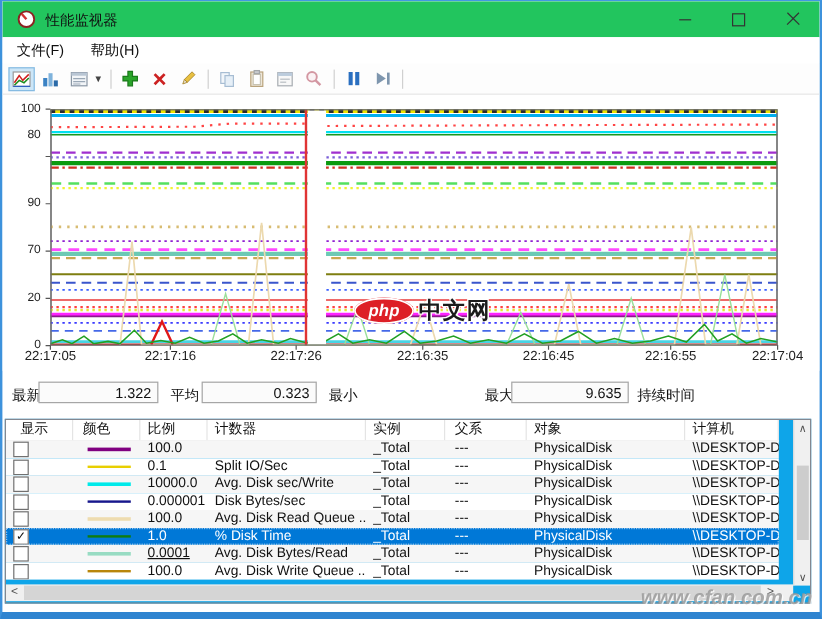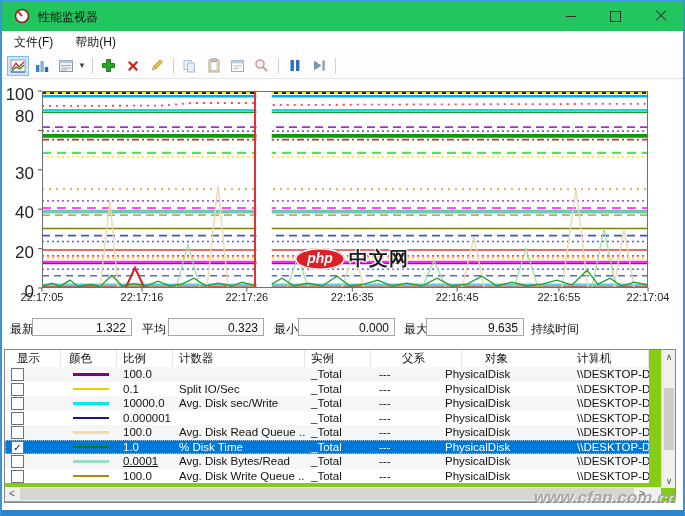--- a/index.html
+++ b/index.html
@@ -22,28 +22,28 @@
   
   .toolbar{position:absolute;left:0;top:52px;width:100%;height:26px;background:#fdfdfd;border-bottom:1px solid #e3e3e3;display:flex;align-items:center;padding-left:4px;box-sizing:border-box;}
   .tbtn{width:22px;height:20px;display:flex;align-items:center;justify-content:center;margin:0 1px;border:1px solid transparent;box-sizing:border-box;}
   .tbtn.selected{background:#cde6f7;border:1px solid #86bbe2;}
   .tbtn.dim{opacity:.68;}
   .tsep{width:1px;height:16px;background:#d0d0d0;margin:0 4px;}
   .caret{font-size:8px;color:#444;margin:0 2px 0 0;}
   
   .chart-panel{position:absolute;left:0;top:78px;width:100%;height:230px;background:#fff;}
   #chart-svg{position:absolute;left:34px;top:8px;}
-  .ylab{position:absolute;width:30px;text-align:right;font-size:17px;color:#222;}
+  .ylab{position:absolute;width:30px;text-align:right;font-size:10px;color:#222;}
   .xlab{position:absolute;top:212px;transform:translateX(-50%);font-size:11px;color:#222;white-space:nowrap;}
   
   .stats{position:absolute;left:0;top:316px;width:100%;height:24px;}
   .stat-label{position:absolute;top:4px;font-size:12px;color:#111;white-space:nowrap;}
   .stat-box{position:absolute;top:1px;height:18px;border:1px solid #a6a6a6;background:#fbfbfb;font-size:12px;color:#111;text-align:right;line-height:18px;padding-right:5px;box-sizing:border-box;}
   
-  .ctable{position:absolute;left:2px;top:348px;width:672px;height:154px;border:1px solid #828790;background:#84cc16;box-sizing:border-box;}
+  .ctable{position:absolute;left:2px;top:348px;width:672px;height:154px;border:1px solid #828790;background:#0ea5e9;box-sizing:border-box;}
   .thead{position:absolute;left:0;top:0;width:644px;height:17px;background:#fff;border-bottom:1px solid #e0e0e0;}
   .hcell{position:absolute;top:0;height:17px;font-size:11.5px;color:#111;line-height:17px;border-right:1px solid #e4e4e4;box-sizing:border-box;overflow:hidden;white-space:nowrap;}
   .tbody{position:absolute;left:0;top:17px;width:644px;}
   .trow{position:relative;height:14.5px;background:#fff;}
   .trow.alt{background:#f6f6f6;}
   .trow.sel{background:#0078d7;outline:1px dotted #9cc8ee;outline-offset:-1px;}
   .trow.sel .cell{color:#fff;}
   .cell{position:absolute;top:0;height:14.5px;font-size:11.5px;color:#111;line-height:14px;overflow:hidden;white-space:nowrap;box-sizing:border-box;}
   .cb{position:absolute;left:6px;top:1px;width:11px;height:11px;border:1px solid #707070;background:#fff;font-size:10px;line-height:11px;text-align:center;color:#111;}
   .swatch{position:absolute;left:12px;top:6px;width:36px;height:2.5px;}
@@ -238,22 +238,22 @@
           <line x1="316.3" x2="316.3" y1="200.5" y2="204.5"></line>
           <line x1="421.1" x2="421.1" y1="200.5" y2="204.5"></line>
           <line x1="522.9" x2="522.9" y1="200.5" y2="204.5"></line>
           <line x1="612.0" x2="612.0" y1="200.5" y2="204.5"></line>
         </g>
       <rect x="6.5" y="4.5" width="605" height="196" fill="none" stroke="#707070"></rect>
     </svg>
     <div id="ylabels">
         <span class="ylab" style="left: 2px; top: 6px;">100</span>
         <span class="ylab" style="left: 2px; top: 28px;">80</span>
-        <span class="ylab" style="left: 2px; top: 84.8px;">30</span>
-        <span class="ylab" style="left: 2px; top: 124.2px;">40</span>
+        <span class="ylab" style="left: 2px; top: 84.8px;">90</span>
+        <span class="ylab" style="left: 2px; top: 124.2px;">70</span>
         <span class="ylab" style="left: 2px; top: 163.6px;">20</span>
         <span class="ylab" style="left: 2px; top: 203px;">0</span>
       </div>
     <div id="xlabels">
         <span class="xlab" style="left: 40px;">22:17:05</span>
         <span class="xlab" style="left: 139.99px;">22:17:16</span>
         <span class="xlab" style="left: 244.828px;">22:17:26</span>
         <span class="xlab" style="left: 350.272px;">22:16:35</span>
         <span class="xlab" style="left: 455.11px;">22:16:45</span>
         <span class="xlab" style="left: 556.918px;">22:16:55</span>
@@ -265,35 +265,34 @@
     <span class="php-badge">php</span>
     <span class="php-text">中文网</span>
   </div>
 
   <div class="stats" id="stats">
       <span class="stat-label" style="left: 8px;">最新</span>
       <span class="stat-box" style="left: 30px; width: 100px;">1.322</span>
       <span class="stat-label" style="left: 140px;">平均</span>
       <span class="stat-box" style="left: 166px; width: 96px;">0.323</span>
       <span class="stat-label" style="left: 272px;">最小</span>
-      <span class="stat-box" style="left: 296px; width: 97px;">0.000</span>
       <span class="stat-label" style="left: 402px;">最大</span>
       <span class="stat-box" style="left: 424px; width: 98px;">9.635</span>
       <span class="stat-label" style="left: 529px;">持续时间</span>
     </div>
 
   <div class="ctable">
     <div class="thead" id="thead">
         <span class="hcell" style="left: 0px; width: 56px; padding-left: 12px;">显示</span>
         <span class="hcell" style="left: 56px; width: 56px; padding-left: 8px;">颜色</span>
         <span class="hcell" style="left: 112px; width: 56px; padding-left: 6px;">比例</span>
         <span class="hcell" style="left: 168px; width: 132px; padding-left: 6px;">计数器</span>
         <span class="hcell" style="left: 300px; width: 66px; padding-left: 6px;">实例</span>
-        <span class="hcell" style="left: 366px; width: 68px; padding-left: 8px; margin-left: 23px;">父系</span>
-        <span class="hcell" style="left: 434px; width: 132px; padding-left: 6px; margin-left: 40px;">对象</span>
+        <span class="hcell" style="left: 366px; width: 68px; padding-left: 8px;">父系</span>
+        <span class="hcell" style="left: 434px; width: 132px; padding-left: 6px;">对象</span>
         <span class="hcell" style="left: 566px; width: 78px; padding-left: 6px;">计算机</span>
       </div>
     <div class="tbody" id="tbody">
         <div class="trow alt">
           <span class="cell " style="left: 0px; width: 56px;">
             <span class="cb"></span>
           </span>
           <span class="cell " style="left: 56px; width: 56px;">
             <span class="swatch" style="background: rgb(128, 0, 128);"></span>
           </span>
@@ -332,20 +331,21 @@
           <span class="cell " style="left: 566px; width: 78px; padding-left: 6px;">\\DESKTOP-D8QA</span>
         </div>
         <div class="trow">
           <span class="cell " style="left: 0px; width: 56px;">
             <span class="cb"></span>
           </span>
           <span class="cell " style="left: 56px; width: 56px;">
             <span class="swatch" style="background: rgb(22, 22, 140);"></span>
           </span>
           <span class="cell " style="left: 112px; width: 56px; padding-left: 6px;">0.000001</span>
+          <span class="cell " style="left: 168px; width: 132px; padding-left: 6px;">Disk Bytes/sec</span>
           <span class="cell " style="left: 300px; width: 66px; padding-left: 6px;">_Total</span>
           <span class="cell " style="left: 366px; width: 68px; padding-left: 8px;">---</span>
           <span class="cell " style="left: 434px; width: 132px; padding-left: 6px;">PhysicalDisk</span>
           <span class="cell " style="left: 566px; width: 78px; padding-left: 6px;">\\DESKTOP-D8QA</span>
         </div>
         <div class="trow alt">
           <span class="cell " style="left: 0px; width: 56px;">
             <span class="cb"></span>
           </span>
           <span class="cell " style="left: 56px; width: 56px;">

